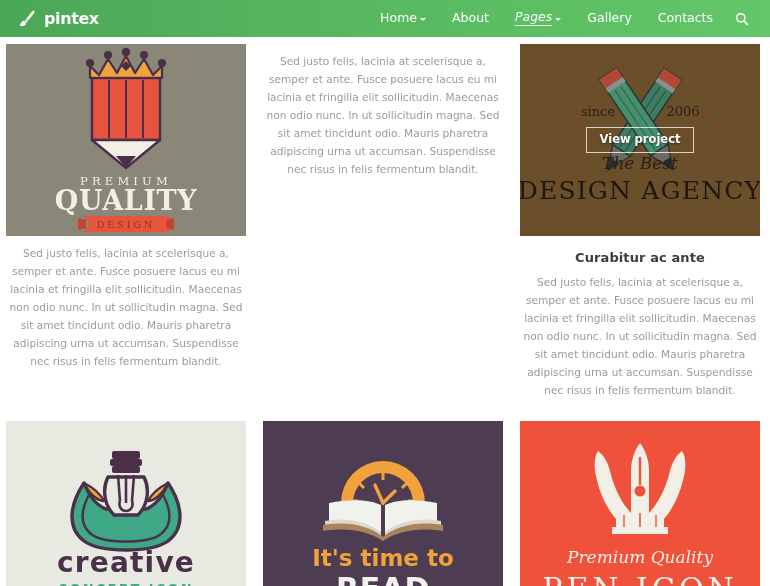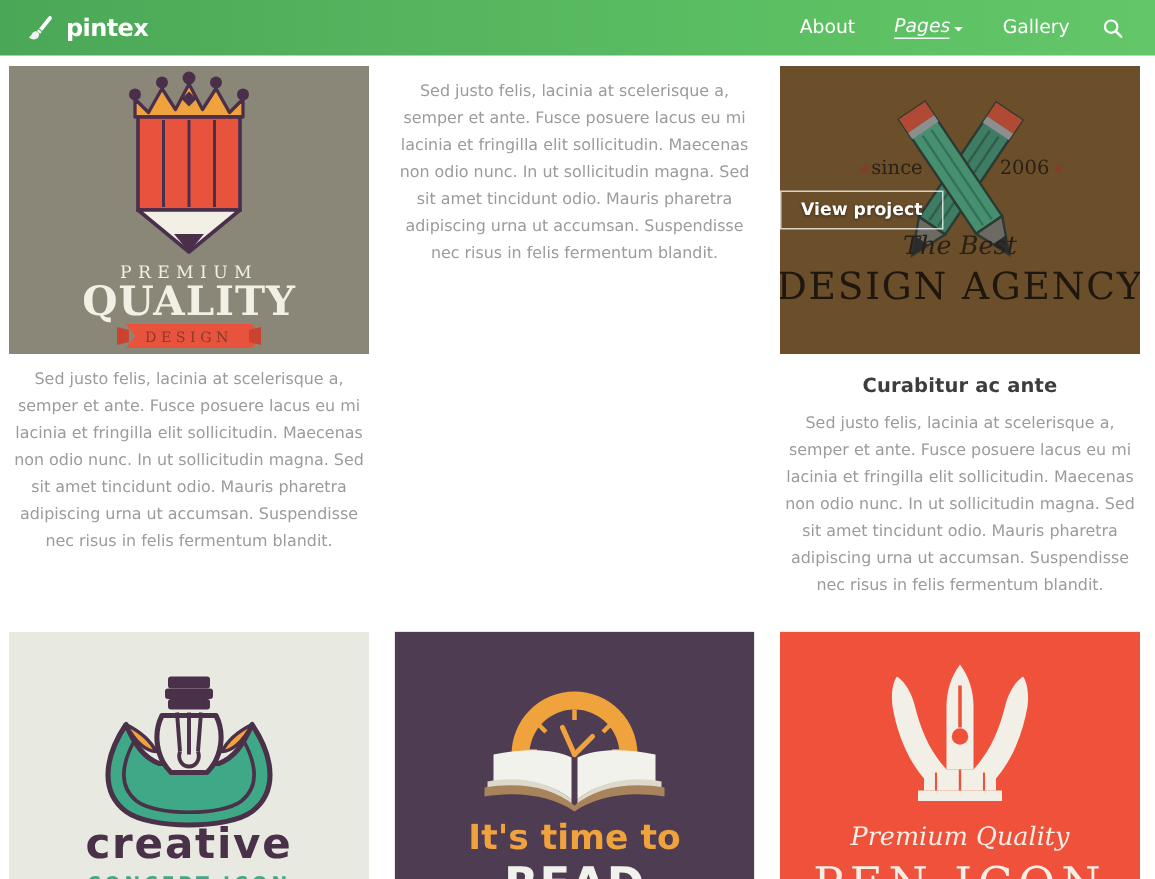--- a/index.html
+++ b/index.html
@@ -74,21 +74,21 @@
   }
   .portfolio-item { width: 240px; }
   .thumb-wrap {
     position: relative;
     width: 240px; height: 192px;
     overflow: hidden;
   }
   .thumb { width: 240px; height: 192px; display: block; }
   .hover-overlay {
     position: absolute; inset: 0;
-    display: flex; align-items: center; justify-content: flex-start;
+    display: flex; align-items: center; justify-content: center;
   }
   .view-project-btn {
     border: 1px solid rgba(255,255,255,0.75);
     color: #ffffff;
     background: transparent;
     font-family: "DejaVu Sans", "Liberation Sans", sans-serif;
     font-size: 11.5px;
     font-weight: 600;
     padding: 6px 13px 7px;
     line-height: 1;
@@ -121,28 +121,35 @@
     <svg class="brush-icon" viewBox="0 0 24 24">
       <path d="M20.5 2.3c-.6-.5-1.5-.4-2 .2L10.9 12l2.4 2 7.5-9.4c.5-.6.4-1.5-.3-2.3z" fill="#ffffff"></path>
       <path d="M10.3 12.6l2.6 2.2-1.1 1.4-2.6-2.2z" fill="#ffffff"></path>
       <path d="M9 14.3c-1.6-.3-3.1.5-3.8 1.9-.5 1-.9 1.8-1.9 2.3-.4.2-.5.8-.1 1.1 1.5 1.2 3.8 1.6 5.6.6 1.7-.9 2.5-2.8 2-4.4l-1.8-1.5z" fill="#f2f2f2"></path>
     </svg>
     <span class="brand-name">pintex</span>
   </div>
 
   <nav class="main-nav">
     <div class="nav-item">
+      <span class="nav-label">Home</span>
+      <span class="caret"></span>
+    </div>
+    <div class="nav-item">
       <span class="nav-label">About</span>
     </div>
     <div class="nav-item active">
       <span class="nav-label">Pages</span>
       <span class="caret"></span>
     </div>
     <div class="nav-item">
       <span class="nav-label">Gallery</span>
+    </div>
+    <div class="nav-item">
+      <span class="nav-label">Contacts</span>
     </div>
     <div class="search-btn">
       <svg width="14" height="14" viewBox="0 0 16 16">
         <circle cx="6.6" cy="6.6" r="4.7" fill="none" stroke="#ffffff" stroke-width="1.7"></circle>
         <line x1="10.2" y1="10.2" x2="14.2" y2="14.2" stroke="#ffffff" stroke-width="1.9" stroke-linecap="round"></line>
       </svg>
     </div>
   </nav>
 </header>
 

